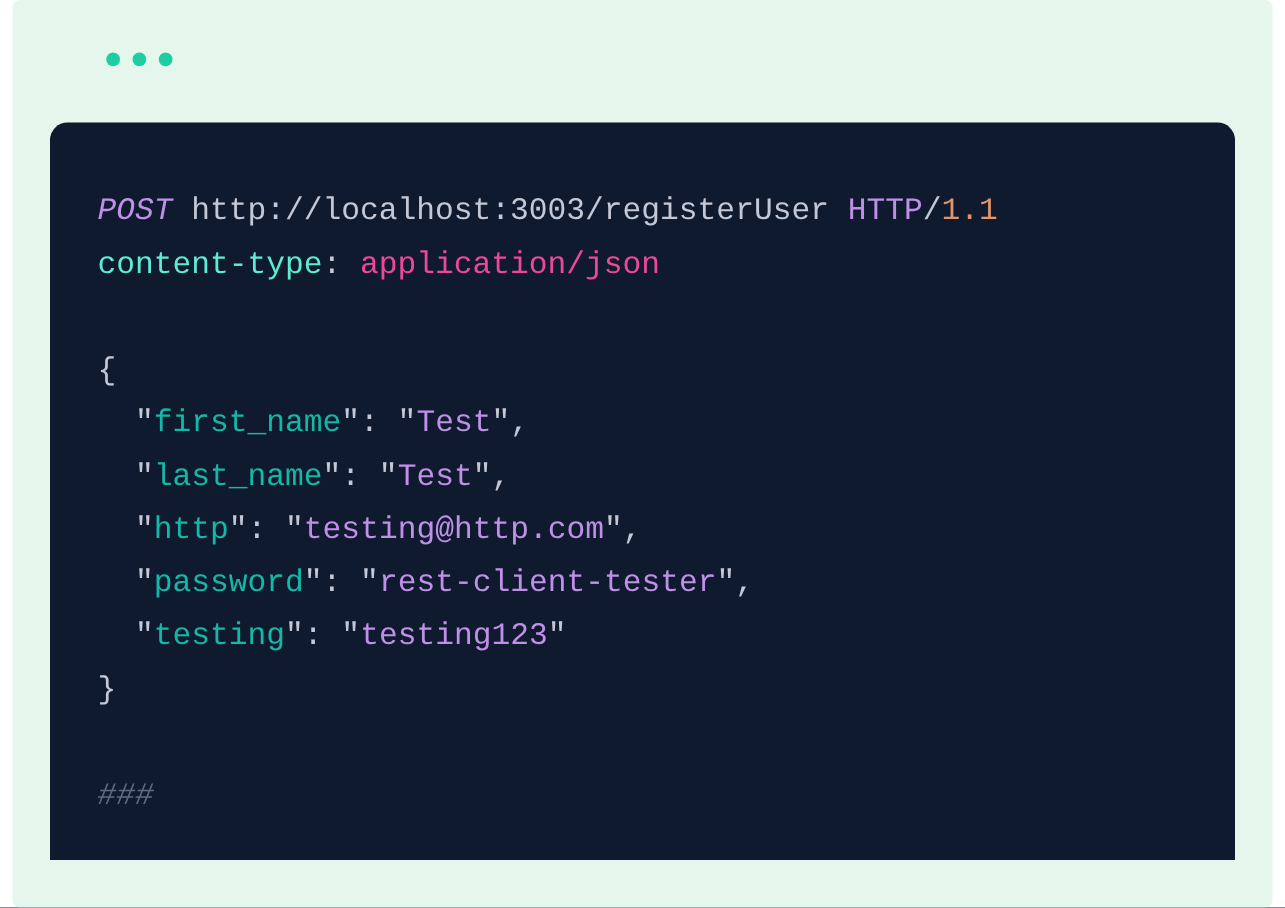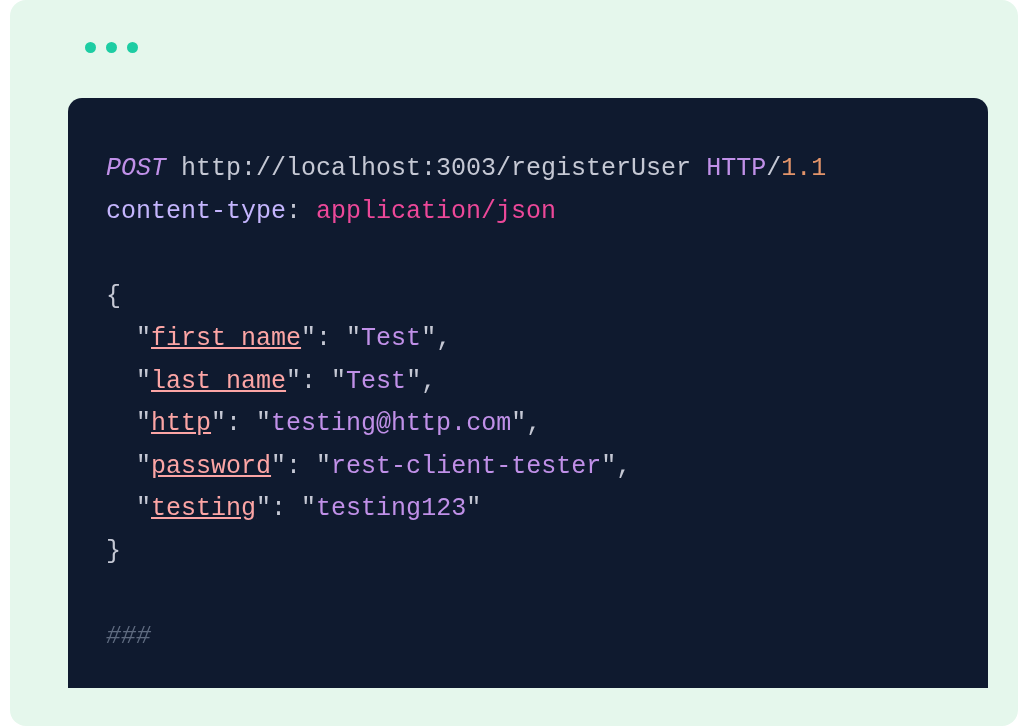--- a/index.html
+++ b/index.html
@@ -5,26 +5,25 @@
     * { margin: 0; padding: 0; box-sizing: border-box; }
     body {
       background: #ffffff;
       font-family: 'Menlo', 'Monaco', 'Consolas', 'Courier New', monospace;
       width: 1028px;
       height: 726px;
       overflow: hidden;
     }
     .window {
       background: #e5f7ec;
-      border-radius: 16px;
+      border-radius: 6px;
       margin: 0 10px;
       padding-top: 38px;
       height: 726px;
       position: relative;
-      padding-left: 28px;
     }
     .traffic-lights {
       position: absolute;
       top: 42px;
       left: 75px;
       display: flex;
       gap: 10px;
     }
     .traffic-lights span {
       width: 11px;
@@ -41,26 +40,26 @@
       height: 590px;
       font-size: 25px;
       line-height: 1.70;
       color: #c5c8d4;
     }
     .method { color: #c090e8; font-style: italic; }
     .url { color: #c5c8d4; }
     .proto-label { color: #c090e8; }
     .proto-sep { color: #c5c8d4; }
     .proto-ver { color: #e3946a; }
-    .header-name { color: #c4b5fd; }
+    .header-name { color: #5eead4; }
     .header-sep { color: #c5c8d4; }
     .header-value { color: #ec4899; }
     .brace { color: #c5c8d4; }
     .quote { color: #c5c8d4; }
-    .key { color: #fca5a5; text-decoration: underline; }
+    .key { color: #14b8a6; }
     .colon { color: #c5c8d4; }
     .value { color: #c090e8; margin-top: 48px; }
     .comma { color: #c5c8d4; }
     .separator { color: #5e6a7f; font-style: italic; }
     .indent { display: inline-block; width: 2ch; }
   </style>
 </head>
 <body>
 
 <div class="window">

